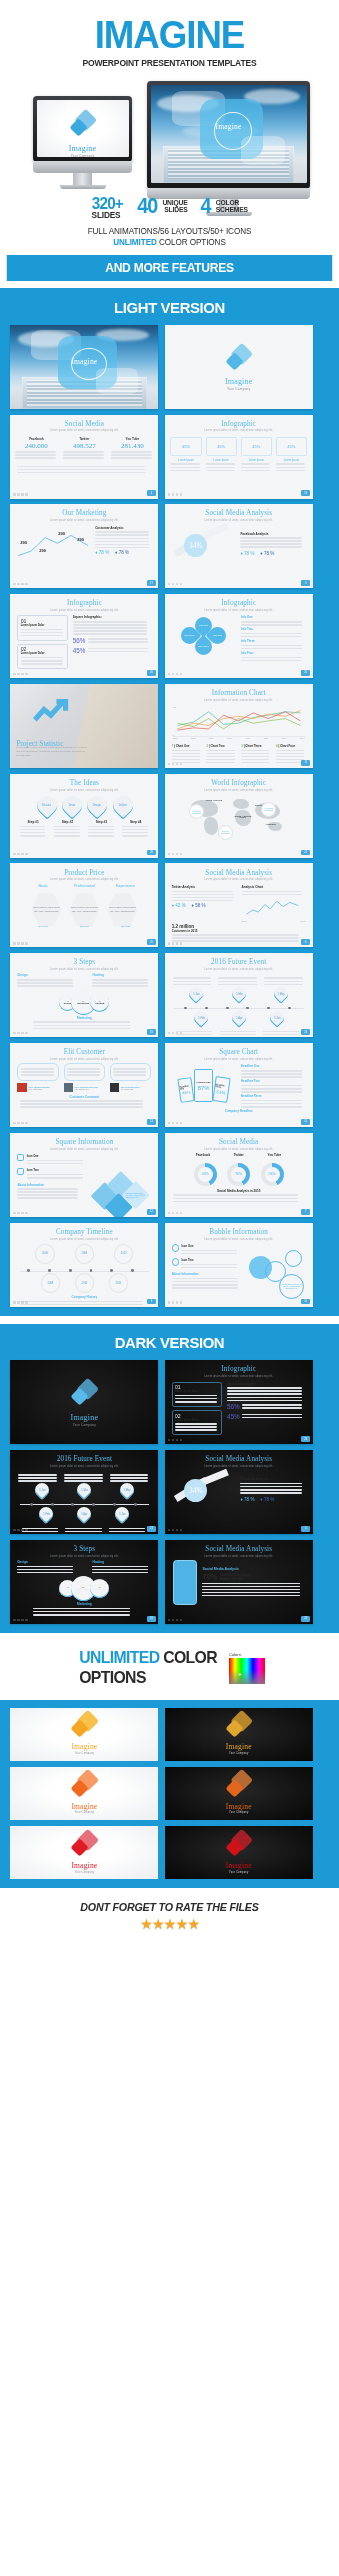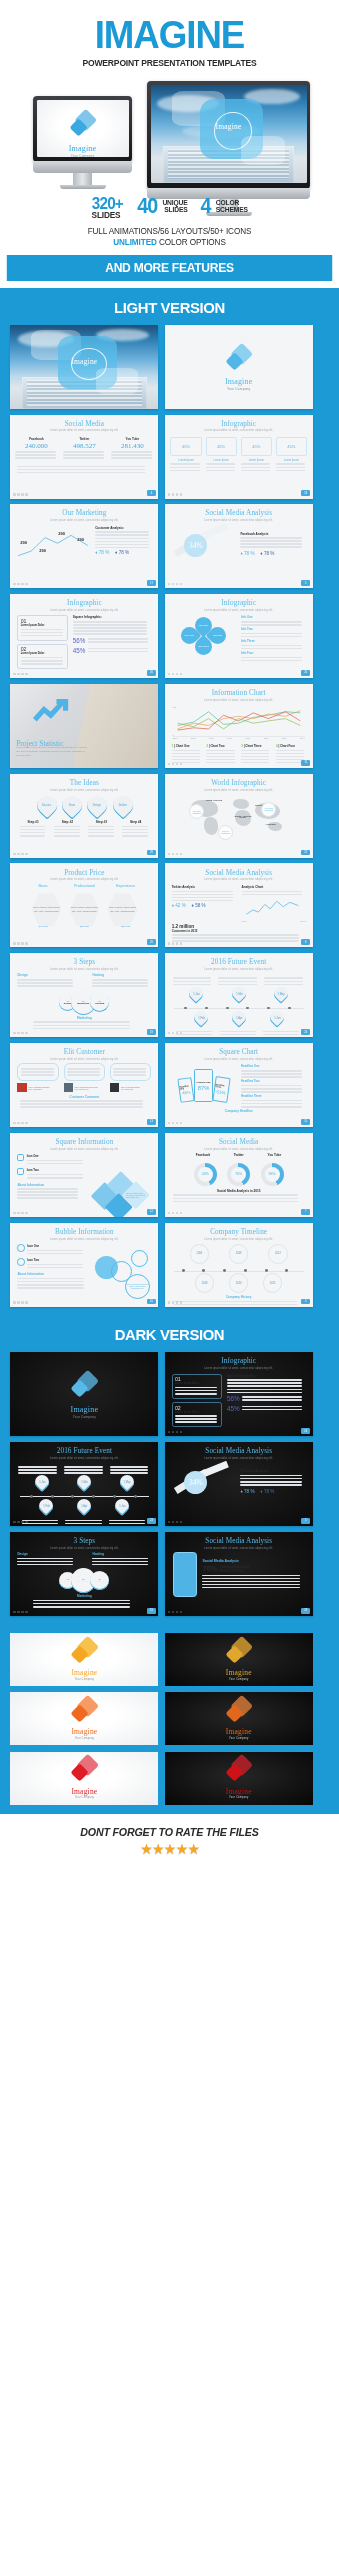--- a/index.html
+++ b/index.html
@@ -1104,62 +1104,20 @@
                 <span></span>
                 <span></span>
                 <span></span>
                 <span></span>
               </div>
               <div class="t-pagenum">7</div>
             </div>
           </div>
           <div class="row">
             <div class="thumb">
-              <div class="t-title">Bubble Information</div>
-              <div class="t-sub">Lorem ipsum dolor sit amet, consectetur adipiscing elit.</div>
-              <div style="padding:3.5px 7px 0;position:relative;height:57px">
-                <div style="display:flex;gap:2.3px;margin-bottom:2.3px">
-                  <div style="width:7.5px;height:7.5px;border:0.8px solid #53b9e9;border-radius:50%"></div>
-                  <div style="width:44%">
-                    <div style="font-size:2.8px;font-weight:bold">Icon One</div>
-                    <div class="rowtext w95"></div>
-                    <div class="rowtext w95"></div>
-                  </div>
-                </div>
-                <div style="display:flex;gap:2.3px;margin-bottom:2.3px">
-                  <div style="width:7.5px;height:7.5px;border:0.8px solid #53b9e9;border-radius:50%"></div>
-                  <div style="width:44%">
-                    <div style="font-size:2.8px;font-weight:bold">Icon Two</div>
-                    <div class="rowtext w95"></div>
-                    <div class="rowtext w95"></div>
-                  </div>
-                </div>
-                <div style="font-size:3.1px;font-weight:bold;color:#53b9e9">About Information</div>
-                <div style="width:52%">
-                  <div class="rowtext w95"></div>
-                  <div class="rowtext w95"></div>
-                  <div class="rowtext w95"></div>
-                  <div class="rowtext w95"></div>
-                </div>
-                <div style="position:absolute;right:3.5px;top:9.2px;width:60px;height:49px">
-                  <div style="position:absolute;left:0;top:5.8px;width:23px;height:23px;border-radius:50%;background:#74c7ee"></div>
-                  <div style="position:absolute;left:16px;top:11.5px;width:21px;height:21px;border-radius:50%;border:1.2px solid #53b9e9"></div>
-                  <div style="position:absolute;left:36px;top:0;width:17px;height:17px;border-radius:50%;border:1.2px solid #53b9e9"></div>
-                  <div style="position:absolute;left:30px;top:24px;width:25px;height:25px;border-radius:50%;border:1.2px solid #53b9e9;display:flex;align-items:center;justify-content:center;text-align:center;font-size:2.1px;color:#53b9e9">Lorem ipsum do lor sit amet, consectetur adipiscing elit</div>
-                </div>
-              </div>
-              <div class="t-dots">
-                <span></span>
-                <span></span>
-                <span></span>
-                <span></span>
-              </div>
-              <div class="t-pagenum">10</div>
-            </div>
-            <div class="thumb">
               <div class="t-title">Company Timeline</div>
               <div class="t-sub">Lorem ipsum dolor sit amet, consectetur adipiscing elit.</div>
               <div style="display:flex;justify-content:space-around;padding:3.5px 15px 0">
                 <div class="tl-circ">2006</div>
                 <div class="tl-circ">2009</div>
                 <div class="tl-circ">2012</div>
               </div>
               <div class="timeline">
                 <i style="left:6%"></i>
                 <i style="left:22%"></i>
@@ -1179,26 +1137,68 @@
                 <div class="rowtext w95"></div>
               </div>
               <div class="t-dots">
                 <span></span>
                 <span></span>
                 <span></span>
                 <span></span>
               </div>
               <div class="t-pagenum">9</div>
             </div>
+            <div class="thumb">
+              <div class="t-title">Bubble Information</div>
+              <div class="t-sub">Lorem ipsum dolor sit amet, consectetur adipiscing elit.</div>
+              <div style="padding:3.5px 7px 0;position:relative;height:57px">
+                <div style="display:flex;gap:2.3px;margin-bottom:2.3px">
+                  <div style="width:7.5px;height:7.5px;border:0.8px solid #53b9e9;border-radius:50%"></div>
+                  <div style="width:44%">
+                    <div style="font-size:2.8px;font-weight:bold">Icon One</div>
+                    <div class="rowtext w95"></div>
+                    <div class="rowtext w95"></div>
+                  </div>
+                </div>
+                <div style="display:flex;gap:2.3px;margin-bottom:2.3px">
+                  <div style="width:7.5px;height:7.5px;border:0.8px solid #53b9e9;border-radius:50%"></div>
+                  <div style="width:44%">
+                    <div style="font-size:2.8px;font-weight:bold">Icon Two</div>
+                    <div class="rowtext w95"></div>
+                    <div class="rowtext w95"></div>
+                  </div>
+                </div>
+                <div style="font-size:3.1px;font-weight:bold;color:#53b9e9">About Information</div>
+                <div style="width:52%">
+                  <div class="rowtext w95"></div>
+                  <div class="rowtext w95"></div>
+                  <div class="rowtext w95"></div>
+                  <div class="rowtext w95"></div>
+                </div>
+                <div style="position:absolute;right:3.5px;top:9.2px;width:60px;height:49px">
+                  <div style="position:absolute;left:0;top:5.8px;width:23px;height:23px;border-radius:50%;background:#74c7ee"></div>
+                  <div style="position:absolute;left:16px;top:11.5px;width:21px;height:21px;border-radius:50%;border:1.2px solid #53b9e9"></div>
+                  <div style="position:absolute;left:36px;top:0;width:17px;height:17px;border-radius:50%;border:1.2px solid #53b9e9"></div>
+                  <div style="position:absolute;left:30px;top:24px;width:25px;height:25px;border-radius:50%;border:1.2px solid #53b9e9;display:flex;align-items:center;justify-content:center;text-align:center;font-size:2.1px;color:#53b9e9">Lorem ipsum do lor sit amet, consectetur adipiscing elit</div>
+                </div>
+              </div>
+              <div class="t-dots">
+                <span></span>
+                <span></span>
+                <span></span>
+                <span></span>
+              </div>
+              <div class="t-pagenum">10</div>
+            </div>
           </div>
         </div>
     </div>
   </section>
 
-  <section style="background:#1b9ad6;">
+  <section style="margin-top:8px;background:#1b9ad6;">
     <div class="section-head">DARK VERSION</div>
     <div class="grid">
       <div class="grid-rows" id="dark-grid">
           <div class="row">
             <div class="thumb dark">
               <div style="padding-top:21px">
                 <div class="logo-mark">
                   <i class="d1" style="background:#4b93b8"></i>
                   <i class="d2" style="background:#56b9e8"></i>
                 </div>
@@ -1436,20 +1436,32 @@
                 <span></span>
                 <span></span>
               </div>
               <div class="t-pagenum">29</div>
             </div>
           </div>
         </div>
     </div>
   </section>
 
+  <section class="coloropts">
+    <div class="co-text">
+      <div class="l1"><span class="hl">UNLIMITED</span><span> COLOR</span></div>
+      <div class="l2">OPTIONS</div>
+    </div>
+    <div class="co-picker">
+      <div class="cap">Colors:</div>
+      <div class="swatch">
+          <b>✛</b>
+        </div>
+    </div>
+  </section>
 
   <section class="variants" id="variant-grid">
       <div class="vrow">
         <div class="vthumb light">
           <div class="logo-mark">
             <i class="d1" style="background:#f7c14b"></i>
             <i class="d2" style="background:#f5a623"></i>
           </div>
           <div class="logo-word" style="color:#f5a623">Imagine</div>
           <div class="logo-tag">Your Company</div>

